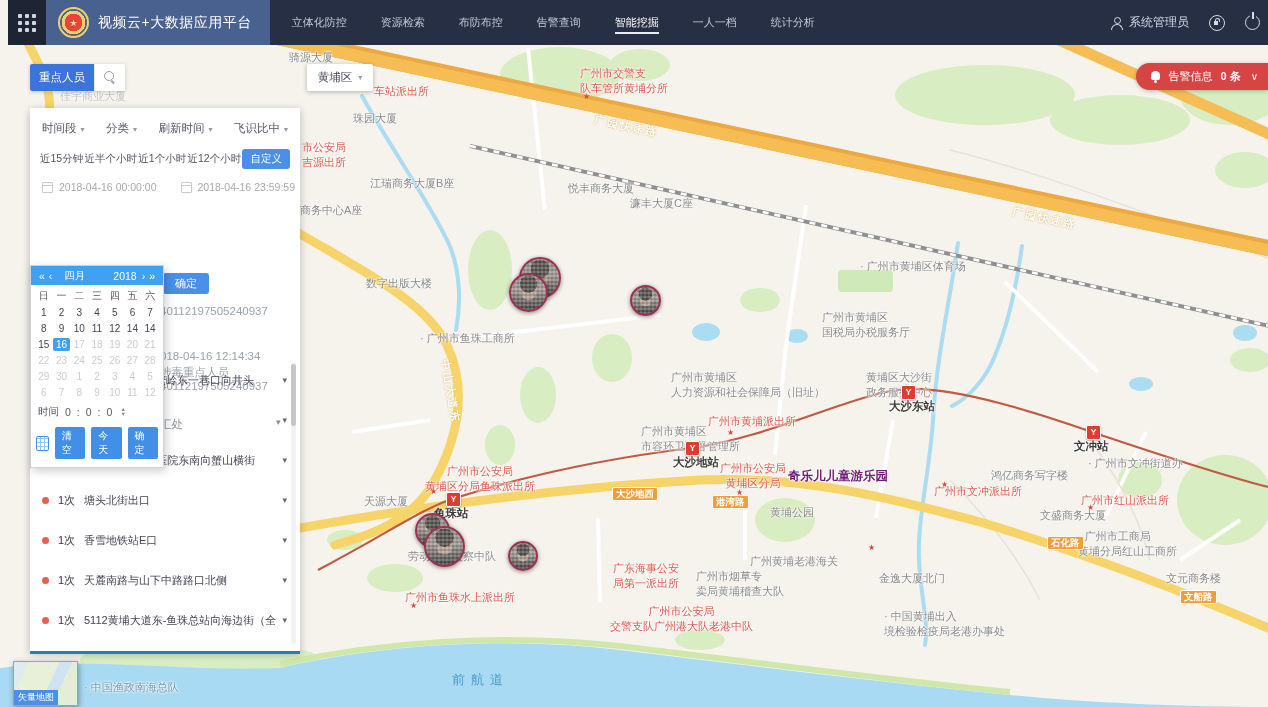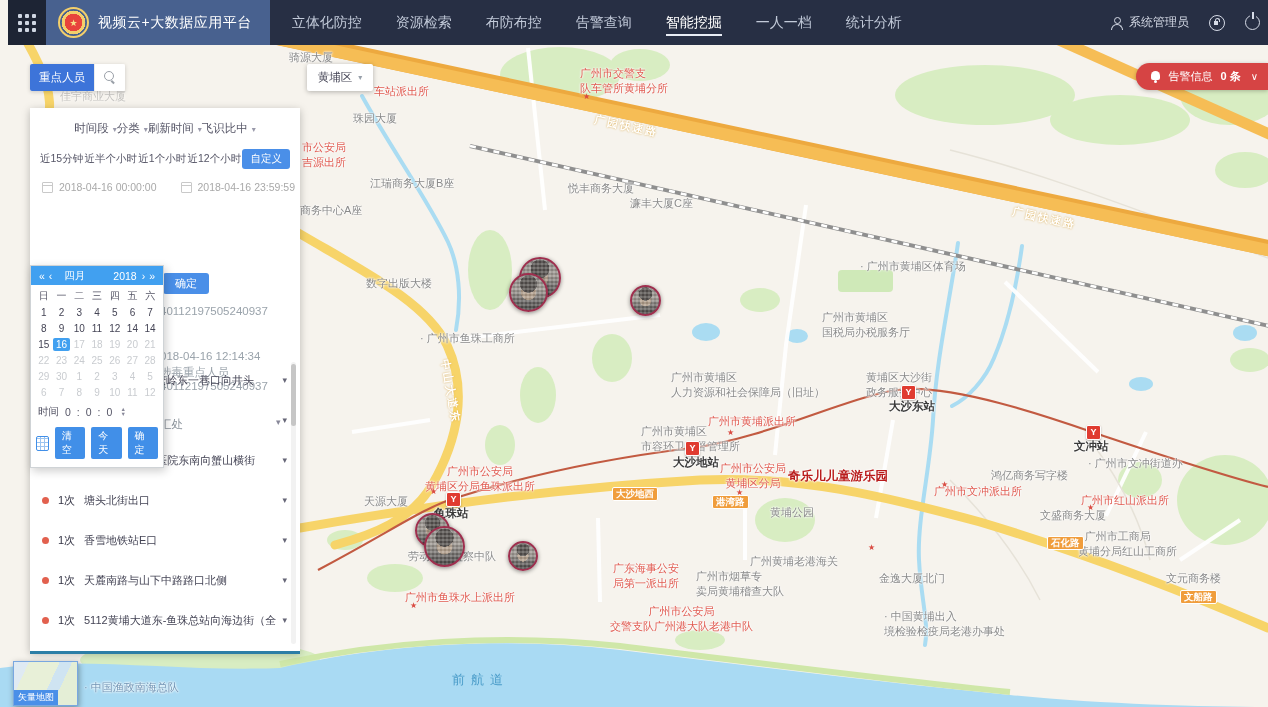--- a/index.html
+++ b/index.html
@@ -4,21 +4,21 @@
 <style>
   html,body{margin:0;padding:0;}
   body{width:1268px;height:707px;overflow:hidden;position:relative;
        font-family:"Liberation Sans","DejaVu Sans",sans-serif;background:#f6f3ed;}
   
   #map{position:absolute;inset:0;z-index:0;}
   #map svg{position:absolute;left:0;top:0;}
   .mlabel{position:absolute;font-size:11px;color:#8a8a8a;white-space:pre-line;line-height:1.35;
           text-shadow:0 0 2px #fff,0 0 2px #fff,0 0 3px #fff;}
   .mlabel.c-r{color:#e05a50;}
-  .mlabel.c-green{color:#b91c1c;font-size:12.5px;font-weight:bold;}
+  .mlabel.c-green{color:#701a75;font-size:12.5px;font-weight:bold;}
   .mlabel.c-b{color:#6f93b4;}
   .mlabel.fade{opacity:.45;}
   .roadname{position:absolute;font-size:11px;color:#fff;font-weight:bold;letter-spacing:2px;
             transform-origin:left top;text-shadow:0 0 2px #d9a43e;}
   .badge{position:absolute;background:#f09d3c;border:1px solid #fff;border-radius:2px;
          color:#fff;font-size:9.5px;font-weight:bold;padding:1px 3px;line-height:1.1;}
   .star{position:absolute;color:#d94b42;font-size:8px;line-height:1;}
   .station{position:absolute;}
   .yicon{width:13px;height:13px;background:#e03b30;border:1px solid #fff;border-radius:2px;
          color:#fff;font-size:9px;font-weight:bold;text-align:center;line-height:13px;
@@ -39,21 +39,21 @@
        display:flex;align-items:center;z-index:30;}
   .nav-grid{width:38px;align-self:stretch;background:#1d2434;display:flex;align-items:center;justify-content:center;}
   .grid-ic{display:grid;grid-template-columns:repeat(3,4px);grid-gap:3px;}
   .grid-ic span{width:4px;height:4px;background:#cfd6e2;border-radius:1px;}
   .logo{align-self:stretch;background:#48618f;display:flex;align-items:center;padding:0 18px 0 12px;gap:9px;}
   .emblem{width:27px;height:27px;border-radius:50%;border:2px solid #f3cf6b;position:relative;
           background:radial-gradient(circle at 50% 50%, #e8433c 0 46%, #f3cf6b 47% 62%, #48618f 63%);}
   .emblem::after{content:"★";position:absolute;left:50%;top:50%;transform:translate(-50%,-54%);
           color:#f7e08a;font-size:9px;}
   .logo-title{color:#fff;font-size:14px;letter-spacing:.5px;white-space:nowrap;}
-  .menu{display:flex;gap:34px;margin-left:22px;color:#c2cad9;font-size:14px;align-items:flex-end;}
+  .menu{display:flex;gap:34px;margin-left:22px;color:#c2cad9;font-size:11px;align-items:flex-end;}
   .mi{white-space:nowrap;padding:4px 0;cursor:pointer;}
   .mi.active{color:#fff;border-bottom:2px solid #e8ecf4;padding-bottom:2px;}
   .nav-right{margin-left:auto;display:flex;align-items:center;gap:20px;padding-right:16px;
              color:#d5dae6;font-size:12px;}
   .user{display:flex;align-items:center;gap:6px;}
   .person-ic{width:12px;height:12px;position:relative;}
   .person-ic::before{content:"";position:absolute;left:3px;top:0;width:5px;height:5px;
       border:1.3px solid #d5dae6;border-radius:50%;}
   .person-ic::after{content:"";position:absolute;left:0;bottom:-1px;width:10px;height:5px;
       border:1.3px solid #d5dae6;border-bottom:0;border-radius:6px 6px 0 0;}
@@ -88,21 +88,21 @@
   .mag::after{content:"";position:absolute;left:8.5px;top:8.5px;width:4px;height:1.6px;background:#9aa0a8;
       transform:rotate(45deg);transform-origin:left top;}
   .district{position:absolute;left:307px;top:64px;width:66px;height:27px;background:#fff;border-radius:2px;
       box-shadow:0 1px 5px rgba(0,0,0,.28);display:flex;align-items:center;justify-content:center;gap:6px;
       font-size:11.5px;color:#445;z-index:21;cursor:pointer;}
   .dcaret{color:#98a0aa;font-size:8px;}
   
   .panel{position:absolute;left:30px;top:108px;width:270px;height:544px;background:#fff;z-index:20;
          box-shadow:0 2px 8px rgba(0,0,0,.25);font-size:11.5px;}
   .panel::after{content:"";position:absolute;left:0;right:0;bottom:-2px;height:3px;background:#2c7ea6;}
-  .filters{display:flex;justify-content:center;padding:13px 12px 0;color:#556;}
+  .filters{display:flex;justify-content:space-between;padding:13px 12px 0;color:#556;}
   .filter{white-space:nowrap;cursor:pointer;}
   .fcaret{color:#99a;font-size:8px;margin-left:4px;}
   .quick{display:flex;align-items:center;justify-content:space-between;padding:13px 10px 0;
          font-size:10.5px;color:#556;}
   .qr{cursor:pointer;white-space:nowrap;}
   .qr.active{background:#4a8fe8;color:#fff;border-radius:3px;padding:3px 8px;}
   .dates{display:flex;gap:24px;padding:12px 12px 0;font-size:10.5px;color:#a9a9a9;align-items:center;}
   .dateitem{display:flex;align-items:center;gap:6px;white-space:nowrap;cursor:pointer;}
   .cal-ic{width:9px;height:9px;border:1px solid #c9c9c9;border-radius:1px;position:relative;}
   .cal-ic::before{content:"";position:absolute;left:0;right:0;top:2px;height:1px;background:#c9c9c9;}

